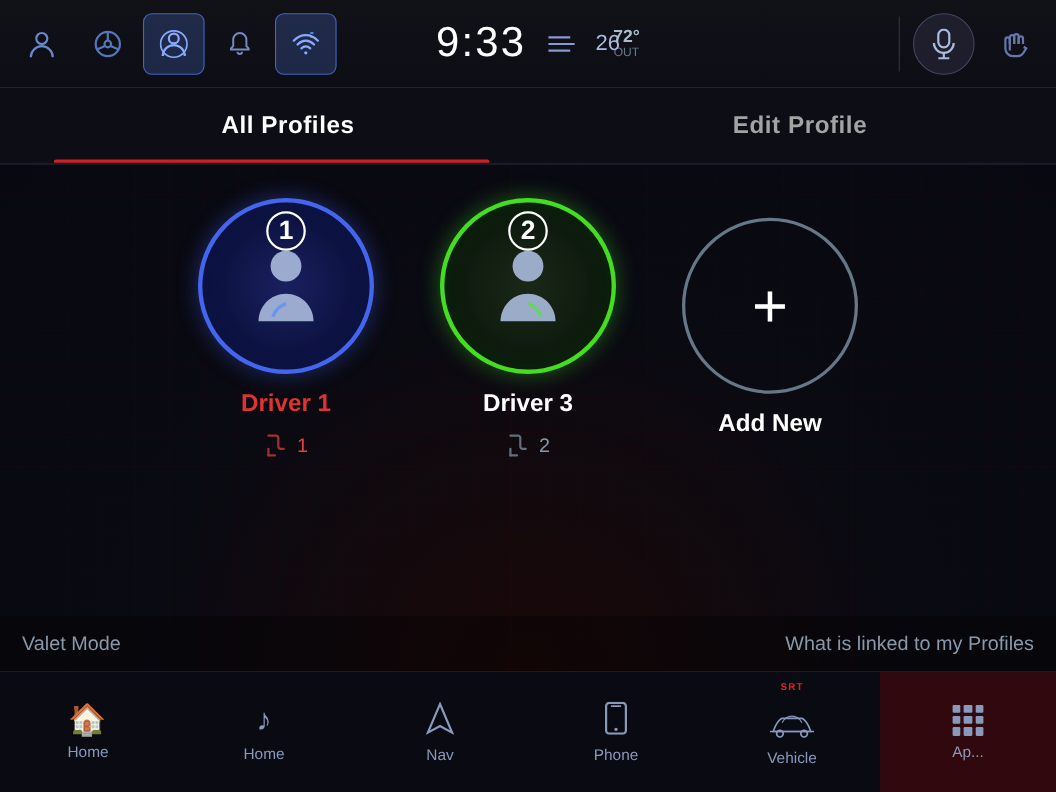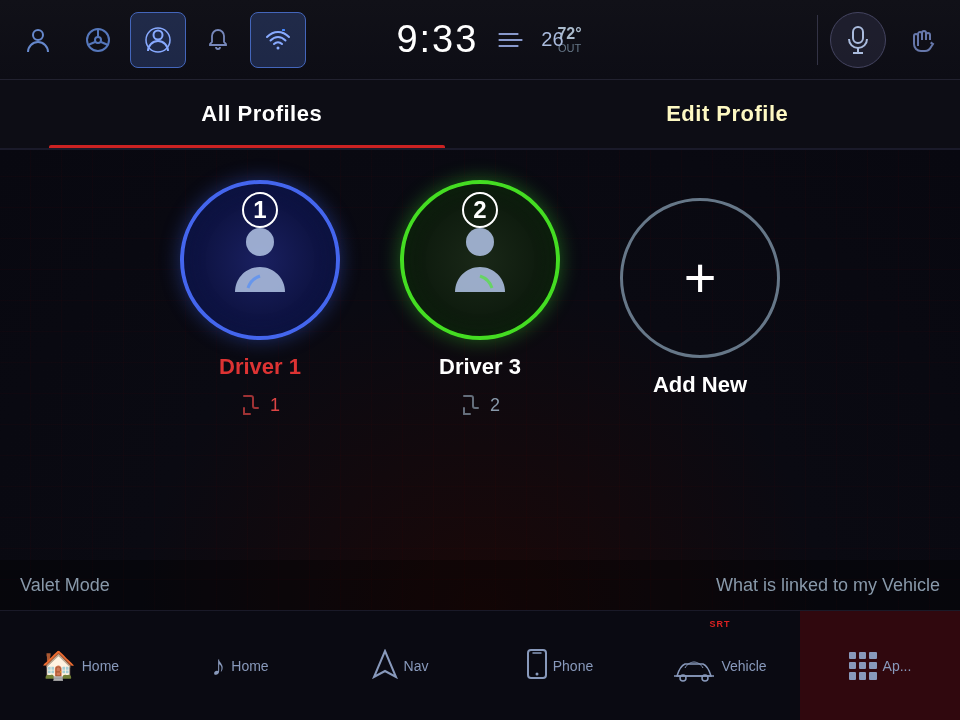--- a/index.html
+++ b/index.html
@@ -108,21 +108,21 @@
       border-bottom: 2px solid #1a1a2a;
     }
 
     .tab {
       flex: 1;
       display: flex;
       align-items: center;
       justify-content: center;
       font-size: 22px;
       font-weight: 600;
-      color: #fef9c3;
+      color: #a3a3a3;
       cursor: pointer;
       position: relative;
       letter-spacing: 0.5px;
     }
 
     .tab.active {
       color: #ffffff;
       padding-left: 29px;
     }
 
@@ -290,20 +290,21 @@
       height: 110px;
       background: #0a0a12;
       border-top: 1px solid #1a1a28;
       display: flex;
       align-items: center;
     }
 
     .nav-item {
       flex: 1;
       display: flex;
+      flex-direction: column;
       align-items: center;
       justify-content: center;
       gap: 6px;
       cursor: pointer;
       color: #8899bb;
       font-size: 15px;
       height: 100%;
       position: relative;
     }
 
@@ -520,21 +521,21 @@
       <div class="add-new-avatar">
         <span class="plus-icon">+</span>
       </div>
       <div class="profile-name">Add New</div>
     </div>
 
   </div>
 
   <div class="info-bar">
     <span class="valet-mode">Valet Mode</span>
-    <span class="linked-info">What is linked to my Vehicle</span>
+    <span class="linked-info">What is linked to my Profiles</span>
   </div>
 </div>
 
 <div class="bottom-nav">
 
   <div class="nav-item">
     <span class="nav-icon" style="font-size:28px;">🏠</span>
     <span class="nav-label">Home</span>
   </div>
 

